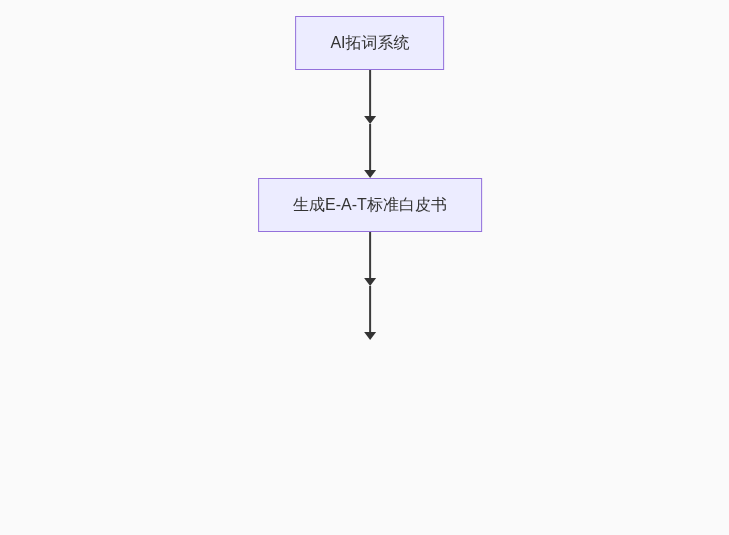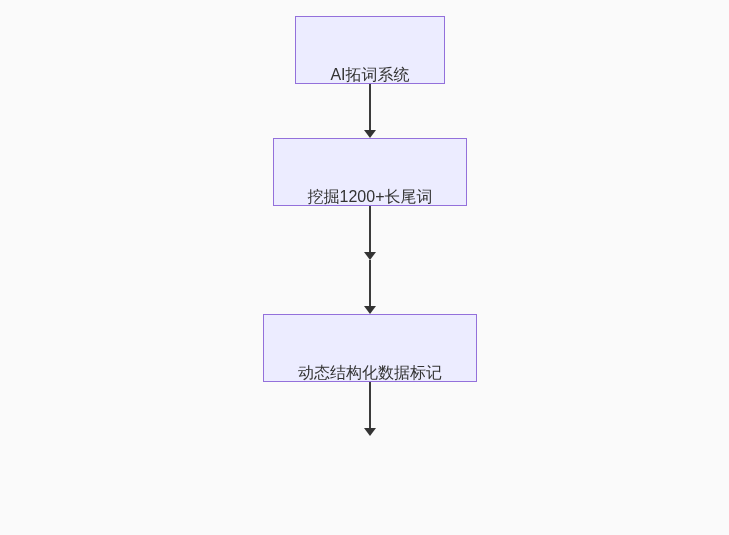--- a/index.html
+++ b/index.html
@@ -18,26 +18,26 @@
     position: absolute;
     top: 16px;
     left: 370px;
     transform: translateX(-50%);
     display: flex;
     flex-direction: column;
     align-items: center;
   }
   .flow-node {
     box-sizing: border-box;
-    height: 68px;
+    height: 54px;
     padding: 0 34px;
     background: #ECECFF;
     border: 1px solid #9370DB;
     display: flex;
-    align-items: flex-end;
+    align-items: center;
     justify-content: center;
     white-space: nowrap;
   }
   .flow-node span {
     font-size: 16px;
     color: #333333;
     line-height: 1;
   }
   .flow-arrow {
     height: 54px;
@@ -65,38 +65,35 @@
 
   <div class="flow-node">
     <span>AI拓词系统</span>
   </div>
 
   <div class="flow-arrow">
     <div class="line"></div>
     <div class="head"></div>
   </div>
 
+
+  <div class="flow-arrow">
+    <div class="line"></div>
+    <div class="head"></div>
+  </div>
+
   <div class="flow-node">
-    <span>挖掘1200+长尾词</span>
+    <span>生成E-A-T标准白皮书</span>
   </div>
 
   <div class="flow-arrow">
     <div class="line"></div>
     <div class="head"></div>
   </div>
 
 
   <div class="flow-arrow">
     <div class="line"></div>
     <div class="head"></div>
   </div>
 
-  <div class="flow-node">
-    <span>动态结构化数据标记</span>
-  </div>
-
-  <div class="flow-arrow">
-    <div class="line"></div>
-    <div class="head"></div>
-  </div>
-
 
 </div>
 
 </body></html>

